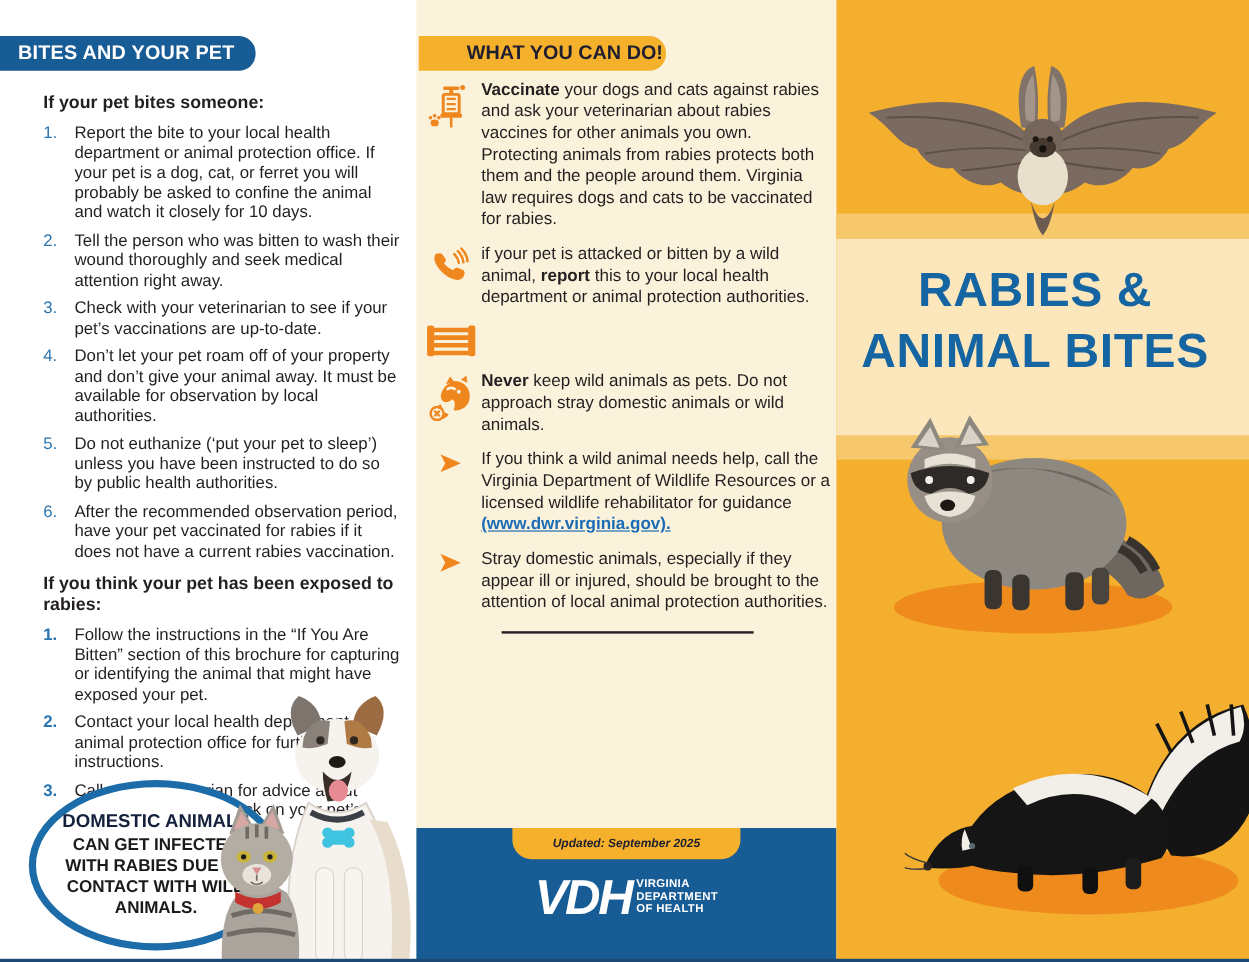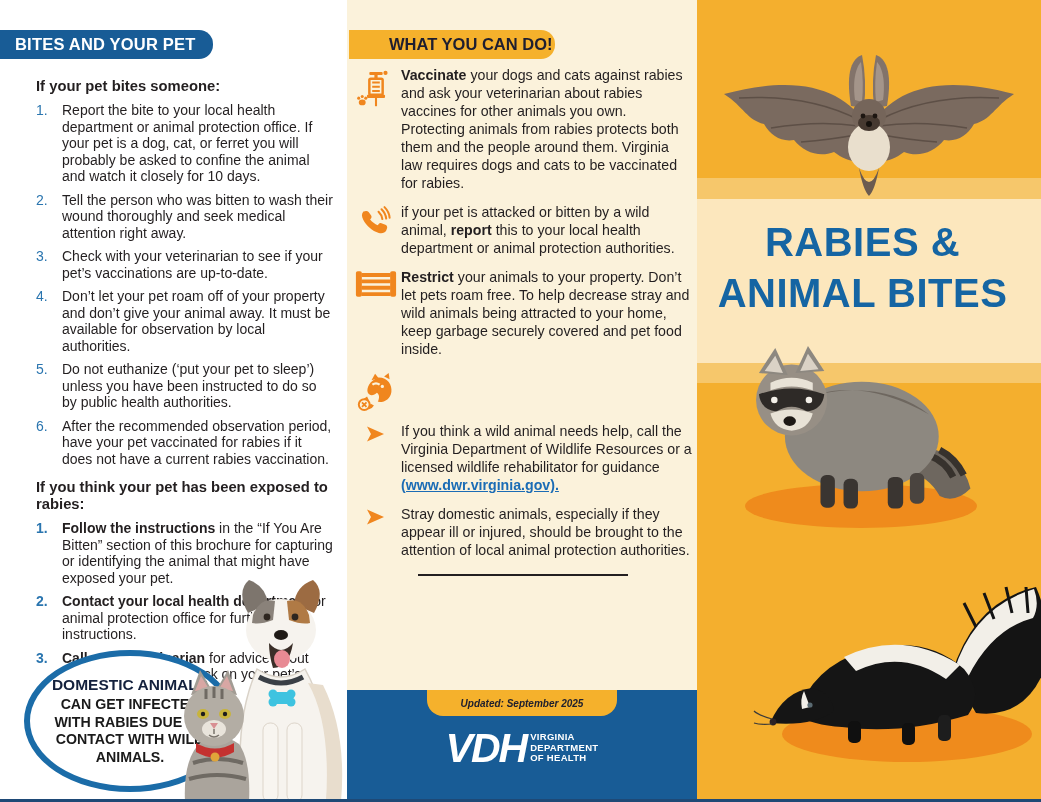--- a/index.html
+++ b/index.html
@@ -14,21 +14,21 @@
   .hdr-navy{position:absolute;top:30px;left:0;width:213px;height:29px;background:#185C96;
             border-radius:0 14px 14px 0;color:#fff;font-weight:bold;font-size:16.5px;
             line-height:29px;padding-left:15px;box-sizing:border-box;letter-spacing:.2px;}
   .left-content{position:absolute;top:62px;left:36px;width:299px;font-size:14px;line-height:16.5px;}
   .sec-title{font-weight:bold;font-size:14.8px;margin:16px 0 7px 0;line-height:17px;}
   .sec-title.second{margin-top:12px;}
   ol.plain{list-style:none;margin:0;padding:0;}
   ol.plain li{display:flex;margin-bottom:7px;}
   .num{flex:none;width:26px;color:#2A75AF;}
   .list2 .num{font-weight:bold;}
-  .itxt b{font-weight:bold;margin-top:30px;}
+  .itxt b{font-weight:normal;margin-top:30px;}
 
   .bubble{position:absolute;left:24px;top:650px;width:212px;height:142px;background:#fff;
           border:6px solid #1B6CA8;border-radius:50%;z-index:3;display:flex;flex-direction:column;
           justify-content:center;align-items:center;text-align:center;box-sizing:border-box;
           padding:6px 16px;}
   .bubble-l1{font-weight:bold;font-size:15.5px;color:#14213d;margin-bottom:2px;}
   .bubble-l2{font-weight:bold;font-size:14.2px;line-height:17.5px;color:#1a1a1a;}
   .pets-svg{position:absolute;left:163px;top:573px;z-index:4;}
 
   
@@ -227,36 +227,36 @@
             <g fill="#F0861E">
               <rect x="1" y="1" width="6.5" height="28" rx="2"></rect>
               <rect x="38.5" y="1" width="6.5" height="28" rx="2"></rect>
               <rect x="7" y="3" width="32" height="4.2" rx="1"></rect>
               <rect x="7" y="10" width="32" height="4.2" rx="1"></rect>
               <rect x="7" y="17" width="32" height="4.2" rx="1"></rect>
               <rect x="7" y="24" width="32" height="4.2" rx="1"></rect>
             </g>
           </svg>
         </span>
-        <p class="mid-text"><span></span><b>Restrict</b><span> your animals to your property. Don’t let pets roam free.  To help decrease stray and wild animals being attracted to your home, keep garbage securely covered and pet food inside.</span></p>
       </div>
 
       <div class="mid-row">
         <span class="mid-icon">
           <svg width="38" height="40" viewBox="0 0 42 44">
             <path d="M24,7 C34,7 39,15 38,23 C37,31 30,35 23,34 C25,30 25,26 22,24 C19,27 14,28 12,24 C10,19 14,10 24,7 Z" fill="#F0861E"></path>
             <polygon points="16,10 20,3 24,8" fill="#F0861E"></polygon>
             <polygon points="30,6 35,2 36,9" fill="#F0861E"></polygon>
             <path d="M17,15 Q21,12 25,15" stroke="#FBF2DB" stroke-width="2.5" fill="none"></path>
             <circle cx="28" cy="17" r="1.8" fill="#FBF2DB"></circle>
             <path d="M12,30 Q6,33 9,39 Q14,42 17,37" stroke="#F0861E" stroke-width="4" fill="none"></path>
             <circle cx="8" cy="37" r="6" fill="#FBF2DB" stroke="#F0861E" stroke-width="2.2"></circle>
             <path d="M5.5,34.5 L10.5,39.5 M10.5,34.5 L5.5,39.5" stroke="#F0861E" stroke-width="2"></path>
           </svg>
         </span>
+        <p class="mid-text"><span></span><b>Never</b><span> keep wild animals as pets. Do not approach stray domestic animals or wild animals.</span></p>
       </div>
 
       <div class="mid-row">
         <span class="mid-icon">
           <svg width="18" height="16" viewBox="0 0 18 16" style="margin-top:2px">
             <polygon points="0,0.5 17,8 0,15.5 4,8" fill="#F0861E"></polygon>
           </svg>
         </span>
         <p class="mid-text"><span>If you think a wild animal needs help, call the Virginia Department of Wildlife Resources or a licensed wildlife rehabilitator for guidance </span><a class="mid-link">(www.dwr.virginia.gov).</a></p>
       </div>

